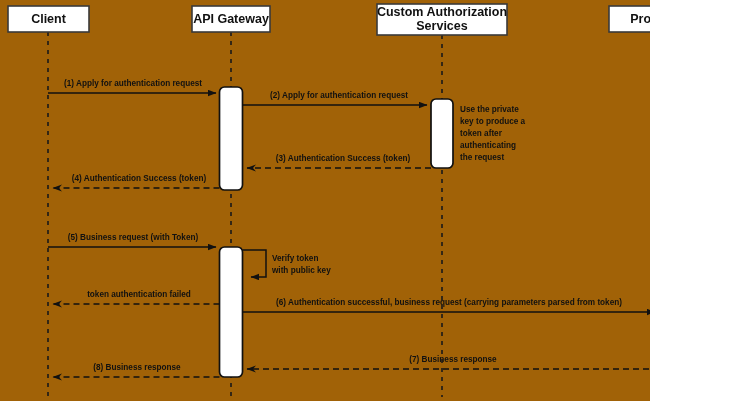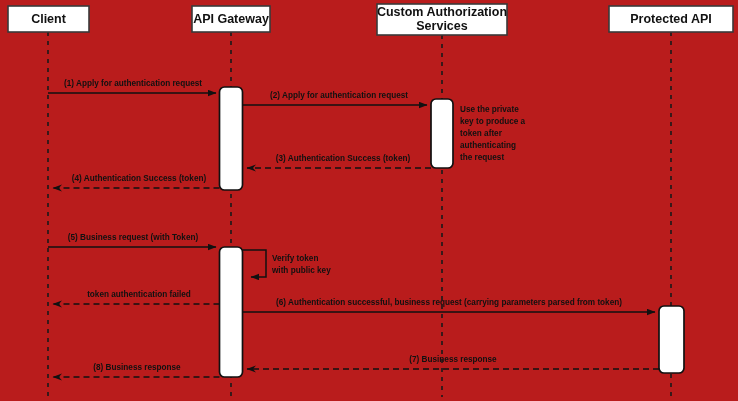--- a/index.html
+++ b/index.html
@@ -6,23 +6,23 @@
   html, body {
     margin: 0;
     padding: 0;
     background: #ffffff;
   }
   body {
     font-family: "Liberation Sans", sans-serif;
   }
   #diagram-root {
     position: relative;
-    width: 738px;
+    width: 650px;
     height: 401px;
-    background: #b91c1c;
+    background: #a16207;
     overflow: hidden;
   }
   #diagram-svg {
     position: absolute;
     left: 0;
     top: 0;
     width: 738px;
     height: 401px;
   }
   .lifeline-box {

